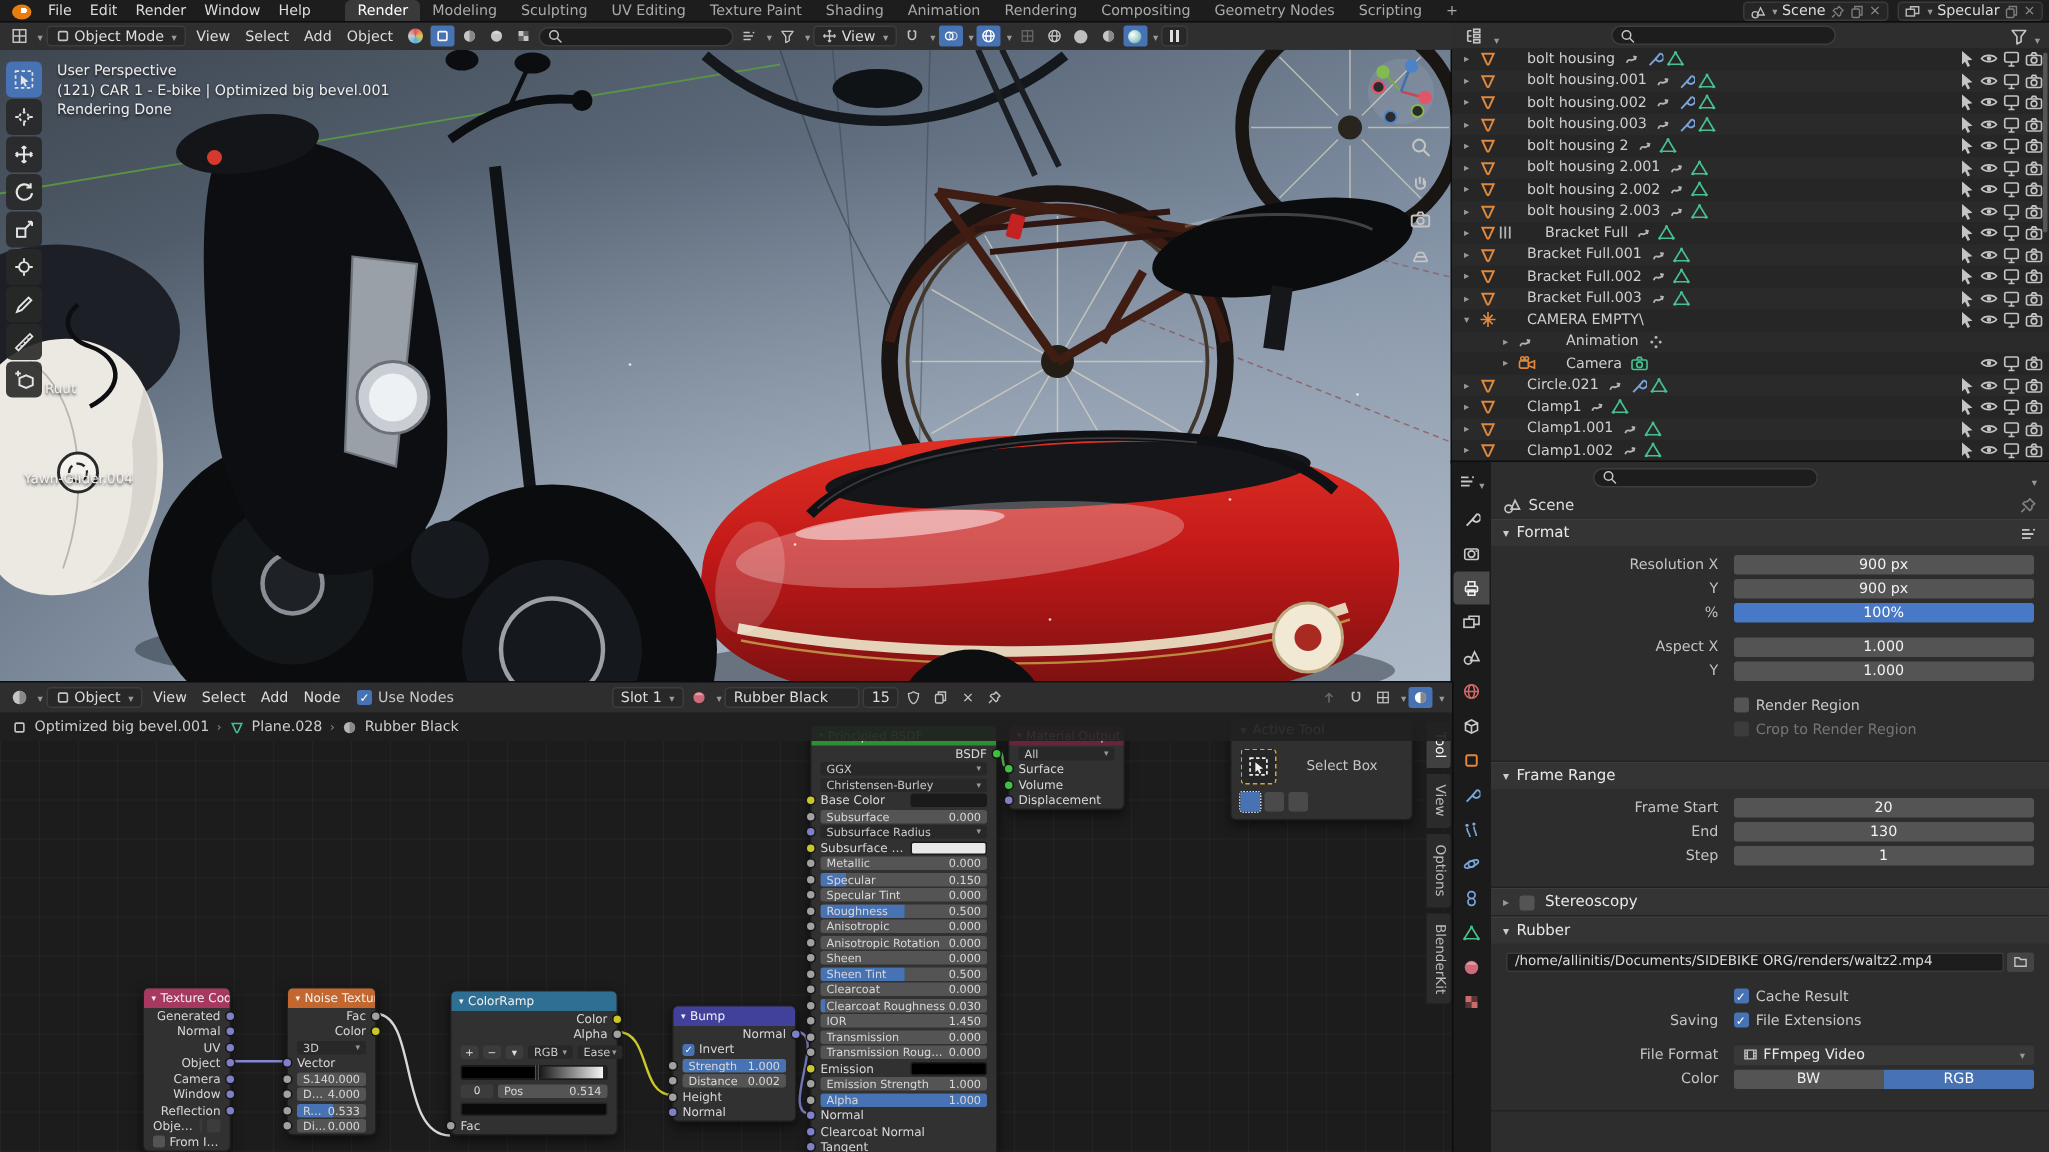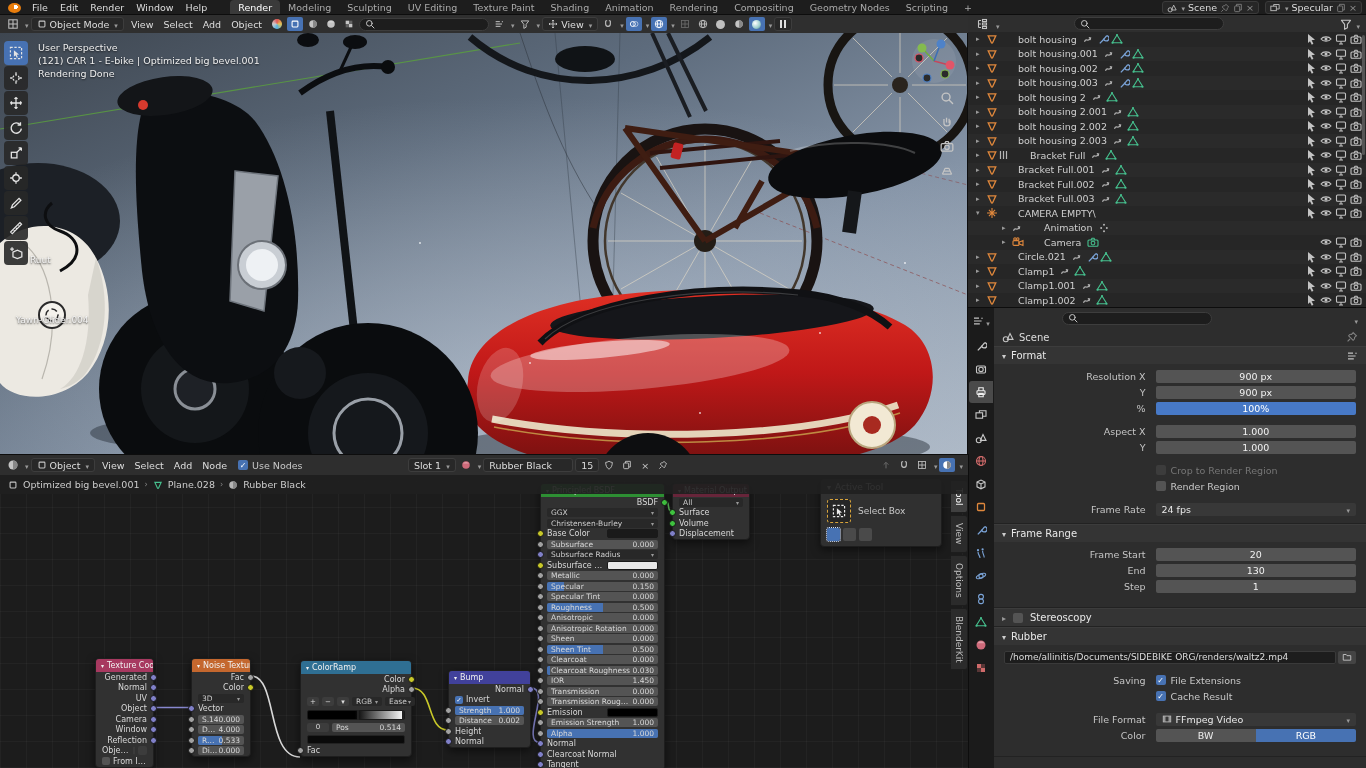--- a/index.html
+++ b/index.html
@@ -114,21 +114,21 @@
 .fieldf{flex:1;height:9px;background:#1d1d1d;border-radius:2px;border:1px solid #3a3a3a}
 .eyed{flex:0 0 9px;height:9px;background:#3c3c3c;border-radius:2px}
 .tbtn{flex:0 0 12px;height:9px;background:#3c3c3c;border-radius:2px;display:flex;align-items:center;justify-content:center;font-size:7px;color:#ddd}
 .tbtn.wide{flex:0 0 22px}
 .gradbar{flex:1;height:10px;background:linear-gradient(90deg,#000 0%,#000 49%,#fff 100%);border:1px solid #1a1a1a;border-radius:2px;position:relative}
 .gradbar .stopm{position:absolute;top:-1px;bottom:-1px;width:2px;background:#e8e8e8;border:1px solid #222}
 .bigsw{flex:1;height:9px;background:#0a0a0a;border:1px solid #222;border-radius:2px}
 .atool{position:absolute;left:820px;top:23px;width:122px;background:#303030;border:1px solid #1d1d1d;border-radius:4px;box-shadow:0 3px 8px rgba(0,0,0,.5);z-index:4;font-size:9px}
 .atool-h{height:15px;display:flex;align-items:center;gap:4px;padding:0 6px;color:#e8e8e8;background:#383838;border-radius:4px 4px 0 0}
 .atool-b{padding:5px 6px}
-.toolslot{display:flex;align-items:center;gap:7px}
+.toolslot{display:flex;align-items:center;gap:20px}
 .toolbox{width:24px;height:24px;background:#262626;border:1px dashed #d8a43c;border-radius:3px;display:flex;align-items:center;justify-content:center}
 .modicons{display:flex;gap:3px;margin-top:5px}
 .modicon{width:13px;height:13px;border-radius:2px;background:#4a4a4a}
 .modicon.sel{background:#4772b3;outline:1px dotted #cfe0ff}
 .stabs{position:absolute;right:0;top:25px;display:flex;flex-direction:column;gap:2px;z-index:4}
 .stab{writing-mode:vertical-rl;background:#2b2b2b;color:#bbb;font-size:9px;padding:7px 3px;border-radius:0 3px 3px 0;border:1px solid #1d1d1d;border-left:none}
 .stab.active{background:#404040;color:#fff}
 </style>
 </head>
 <body>
@@ -1562,40 +1562,33 @@
               <span class="plabel">Aspect X</span>
               <span class="pfield">1.000</span>
             </div>
           <div class="prow">
               <span class="plabel">Y</span>
               <span class="pfield">1.000</span>
             </div>
           <div class="prow gap"></div>
           <div class="prow">
               <span class="plabel"></span>
+              <span class="pcheckwrap">
+                <span class="cb"></span>
+                <span>Render Region</span>
+              </span>
+            </div>
+          <div class="prow">
+              <span class="plabel"></span>
               <span class="pcheckwrap" style="color:#767676">
                 <span class="cb dis"></span>
                 <span>Crop to Render Region</span>
               </span>
             </div>
-          <div class="prow">
-              <span class="plabel"></span>
-              <span class="pcheckwrap">
-                <span class="cb"></span>
-                <span>Render Region</span>
-              </span>
-            </div>
           <div class="prow gap"></div>
-          <div class="prow">
-              <span class="plabel">Frame Rate</span>
-              <span class="pdrop">
-                <span>24 fps</span>
-                <span class="chev"></span>
-              </span>
-            </div>
         </div>
       </div>
 
       <div class="panel">
         <div class="panel-h">
             <span class="chevd"></span>
             <span>Frame Range</span>
           </div>
         <div class="panel-b">
           <div class="prow">
@@ -1631,31 +1624,31 @@
           <div class="prow" style="padding-left:6px">
               <span class="ppath">/home/allinitis/Documents/SIDEBIKE ORG/renders/waltz2.mp4</span>
               <span class="pfolderbtn">
                 <svg class="icon i10 sym">
                   <use href="#sym-folder"></use>
                 </svg>
               </span>
             </div>
           <div class="prow gap"></div>
           <div class="prow">
+              <span class="plabel"></span>
+              <span class="pcheckwrap">
+                <span class="cb on"></span>
+                <span>Cache Result</span>
+              </span>
+            </div>
+          <div class="prow">
               <span class="plabel">Saving</span>
               <span class="pcheckwrap">
                 <span class="cb on"></span>
                 <span>File Extensions</span>
-              </span>
-            </div>
-          <div class="prow">
-              <span class="plabel"></span>
-              <span class="pcheckwrap">
-                <span class="cb on"></span>
-                <span>Cache Result</span>
               </span>
             </div>
           <div class="prow gap"></div>
           <div class="prow">
               <span class="plabel">File Format</span>
               <span class="pdrop">
                 <svg class="icon i10 sym">
                   <use href="#sym-film"></use>
                 </svg>
                 <span>FFmpeg Video</span>

